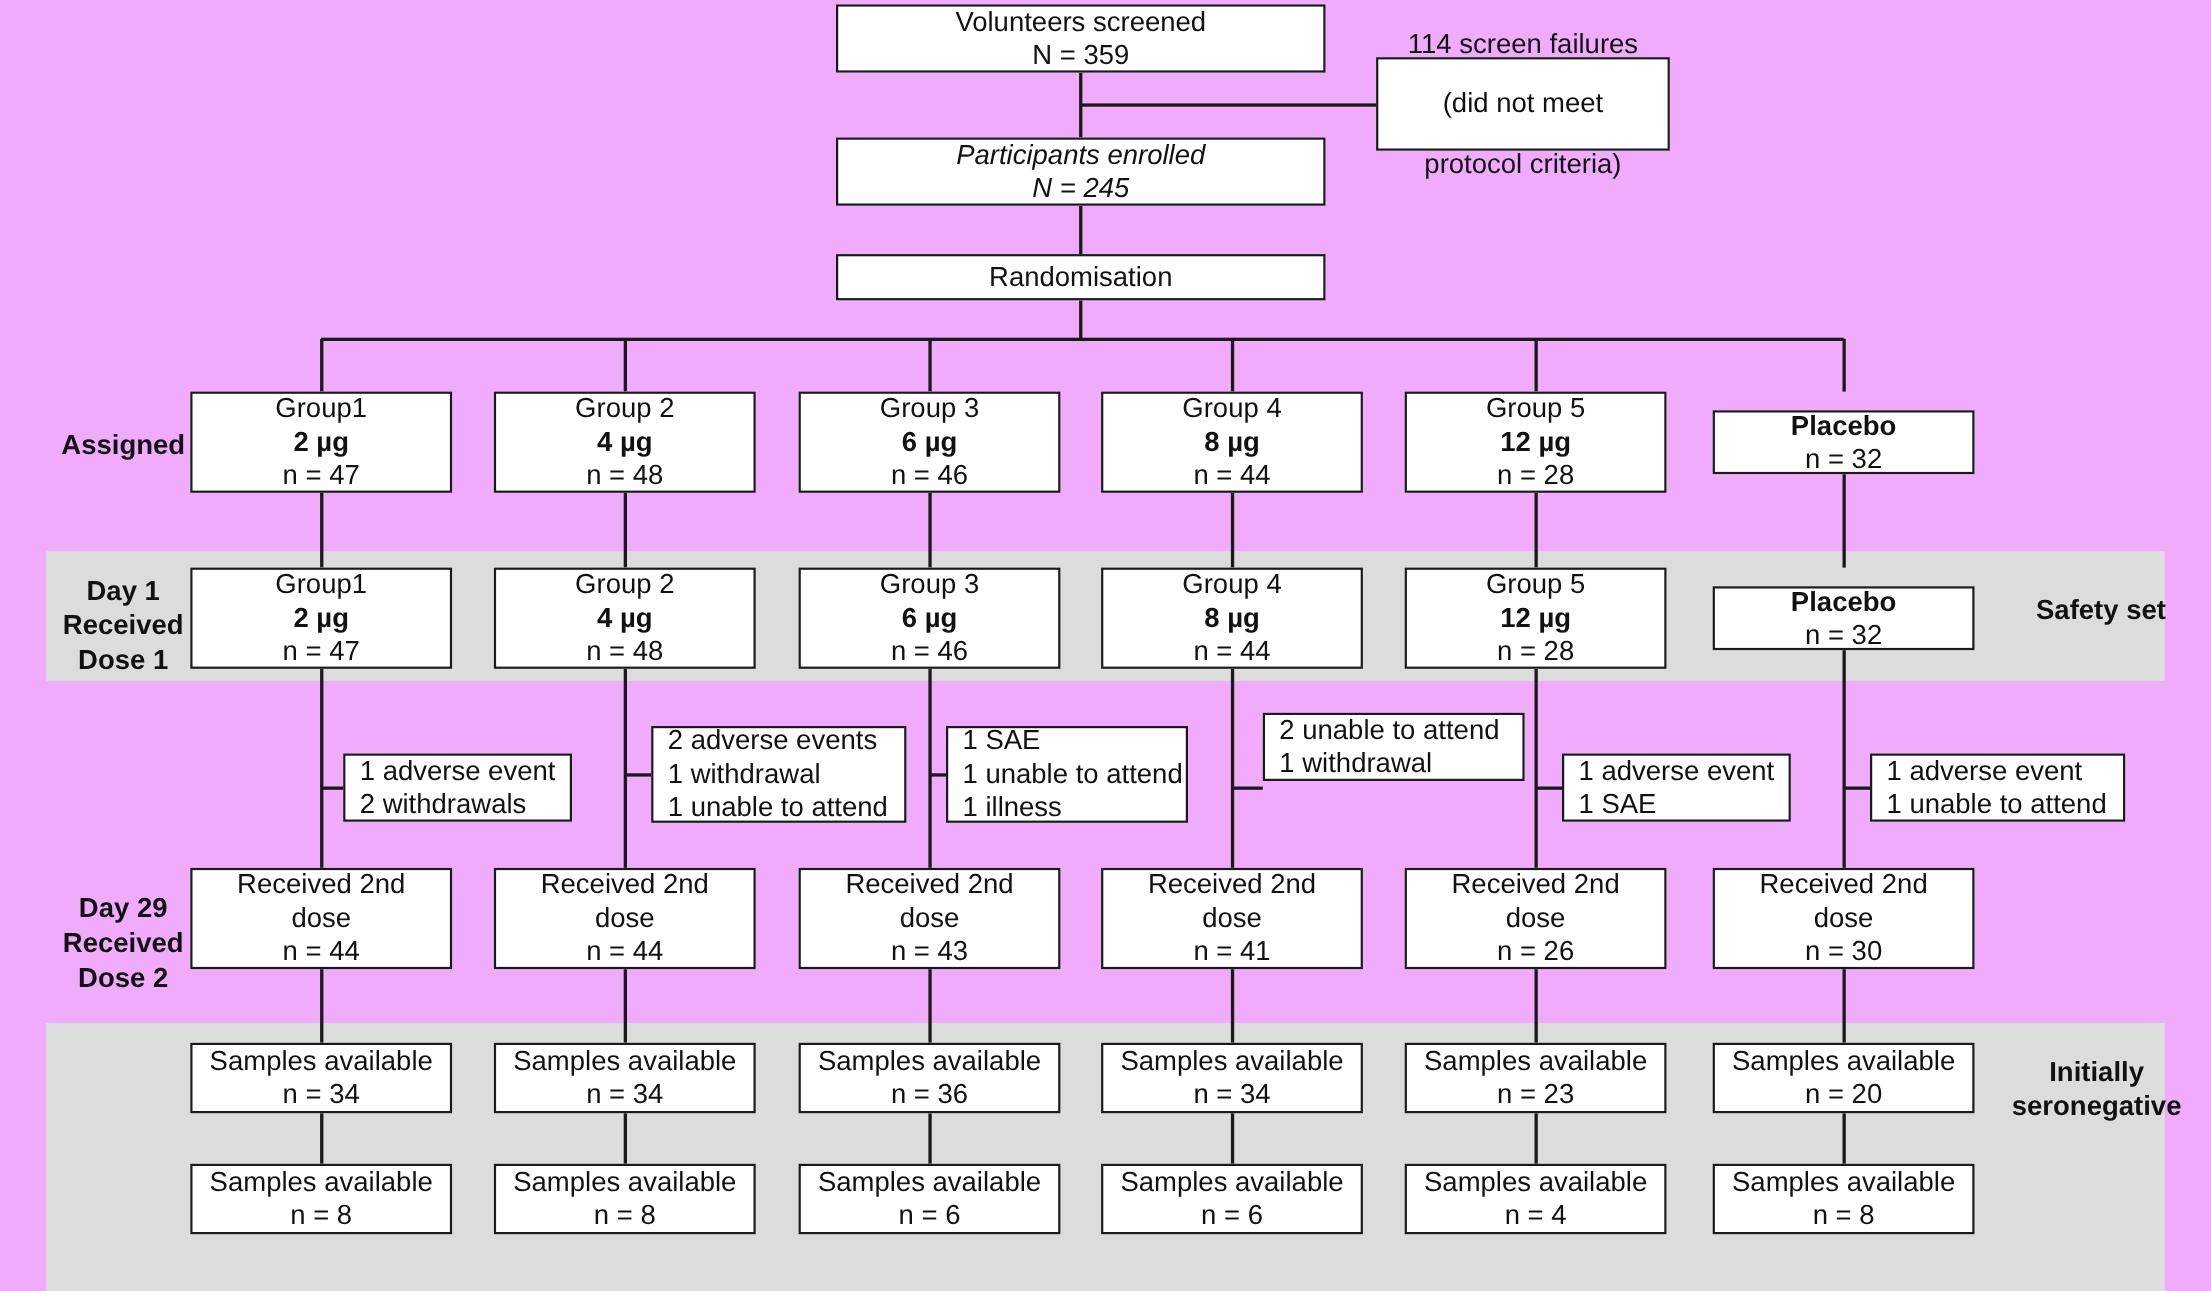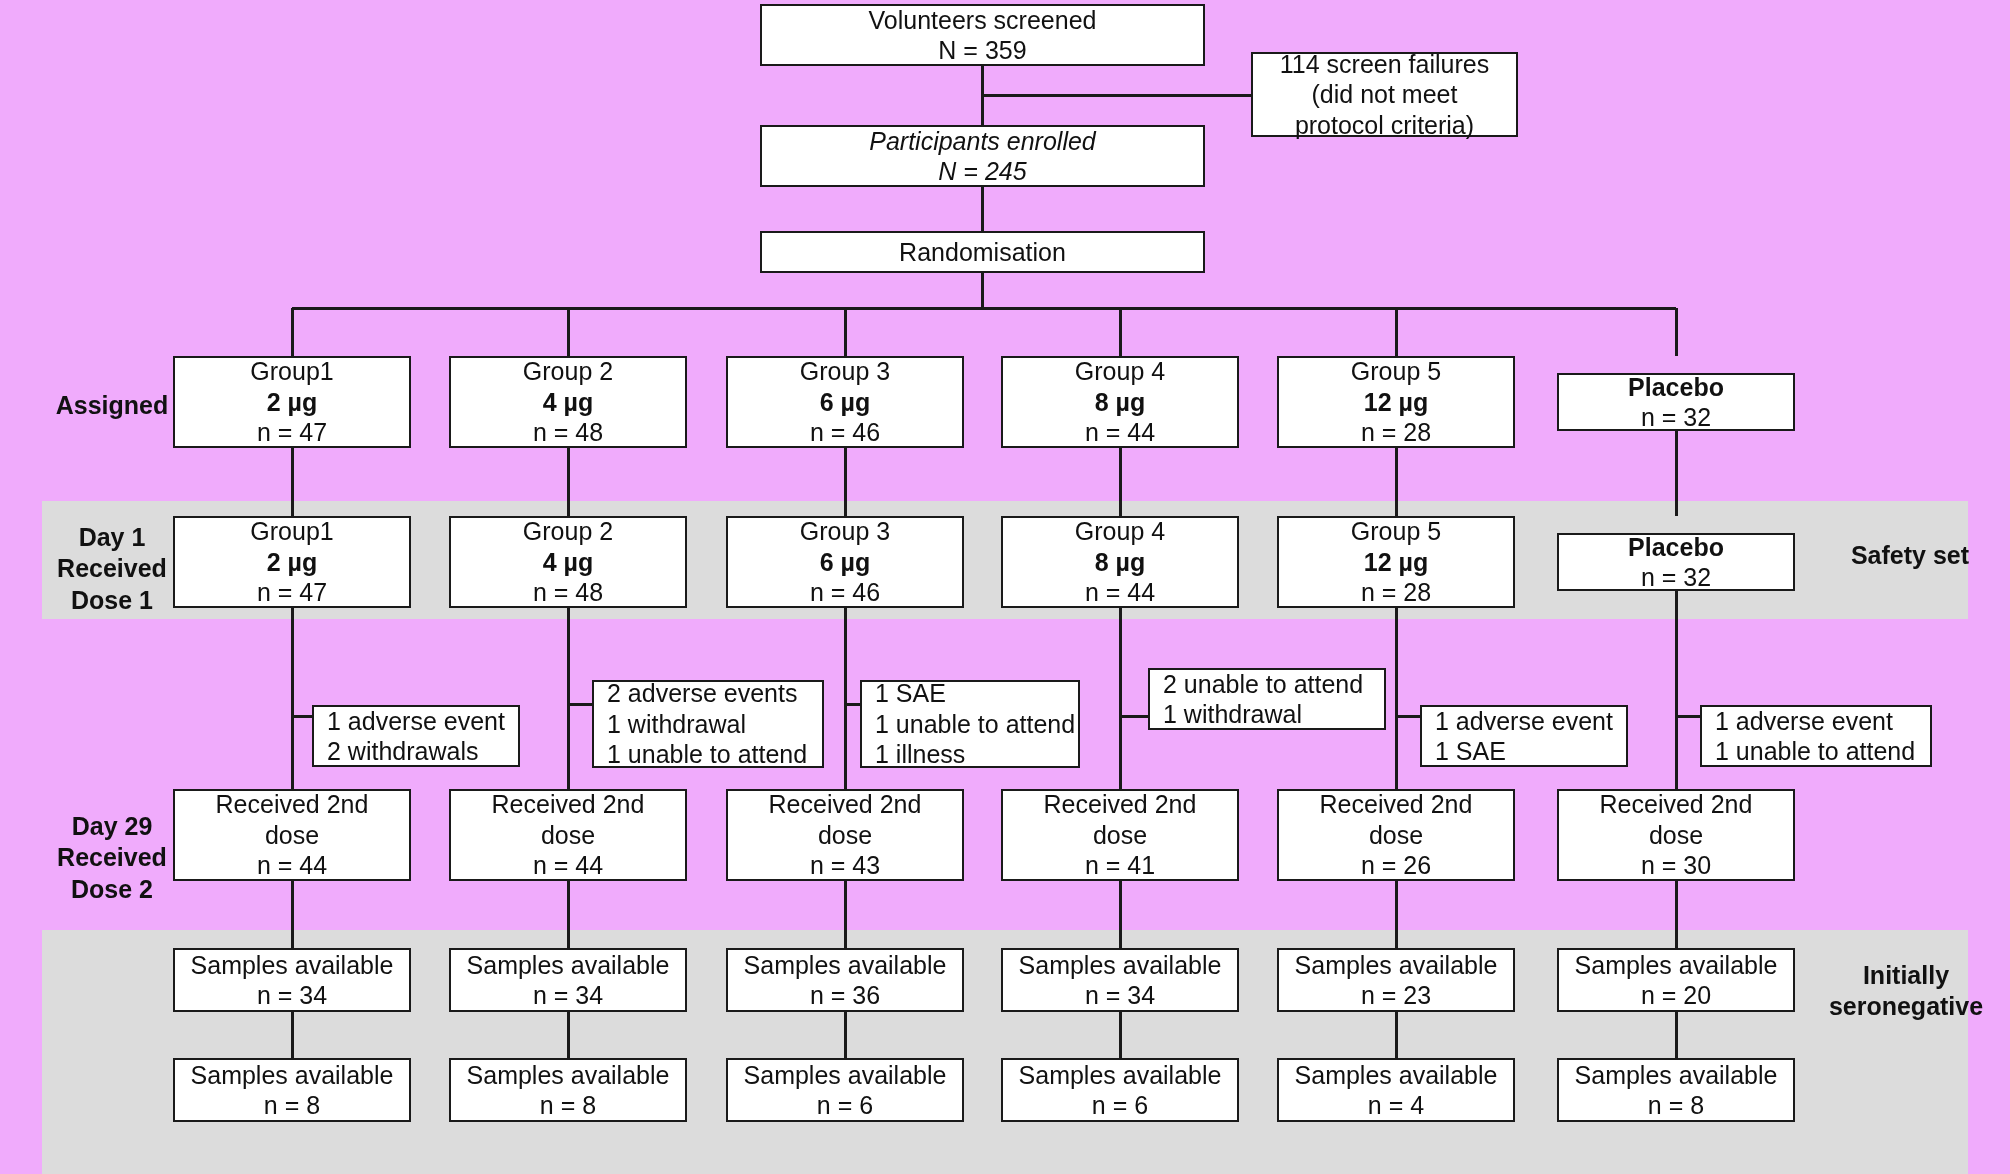--- a/index.html
+++ b/index.html
@@ -6,21 +6,21 @@
   body{font-family:"Liberation Sans","DejaVu Sans",sans-serif;}
   #stage{position:relative;width:2010px;height:1174px;background:#f0abfc;overflow:hidden;}
 
   .band{position:absolute;left:42px;width:1926px;background:#dcdcdc;}
   #band-safety{top:501px;height:118px;}
   #band-immuno{top:930px;height:244px;}
 
   .box{position:absolute;box-sizing:border-box;border:2.6px solid #1a1a1a;background:#ffffff;
        display:flex;flex-direction:column;align-items:center;justify-content:center;
        font-size:25px;color:#111;line-height:1.22;text-align:center;z-index:4;}
-  .box.left{align-items:flex-start;text-align:left;padding-left:13px;justify-content:center;margin-top:20px;}
+  .box.left{align-items:flex-start;text-align:left;padding-left:13px;justify-content:center;}
   .box .ln{display:block;white-space:nowrap;}
   .box .bold{font-weight:bold;}
 
   .side{position:absolute;font-weight:bold;font-size:25px;color:#111;line-height:1.25;
         text-align:center;z-index:5;}
 
   .line{position:absolute;background:#1a1a1a;z-index:2;}
   .v{width:3px;}
   .h{height:3px;}
 </style>
@@ -74,21 +74,21 @@
       <div class="line v" style="left: 1118.5px; top: 1012px; height: 46px;"></div>
       <div class="line v" style="left: 1394.5px; top: 1012px; height: 46px;"></div>
       <div class="line v" style="left: 1674.5px; top: 1012px; height: 46px;"></div>
     </div>
 
   <div class="box" style="left:760px;top:4px;width:445px;height:62px;">
     <span class="ln">Volunteers screened</span>
     <span class="ln">N = 359</span>
   </div>
 
-  <div class="box" style="left:1251px;top:52px;width:267px;height:85px;">
+  <div class="box" style="left:1251px;top:52px;width:267px;height:85px;gap:24px;">
     <span class="ln">114 screen failures</span>
     <span class="ln">(did not meet</span>
     <span class="ln">protocol criteria)</span>
   </div>
 
   <div class="box" style="left:760px;top:125px;width:445px;height:62px;font-style:italic;">
     <span class="ln">Participants enrolled</span>
     <span class="ln">N = 245</span>
   </div>
 

